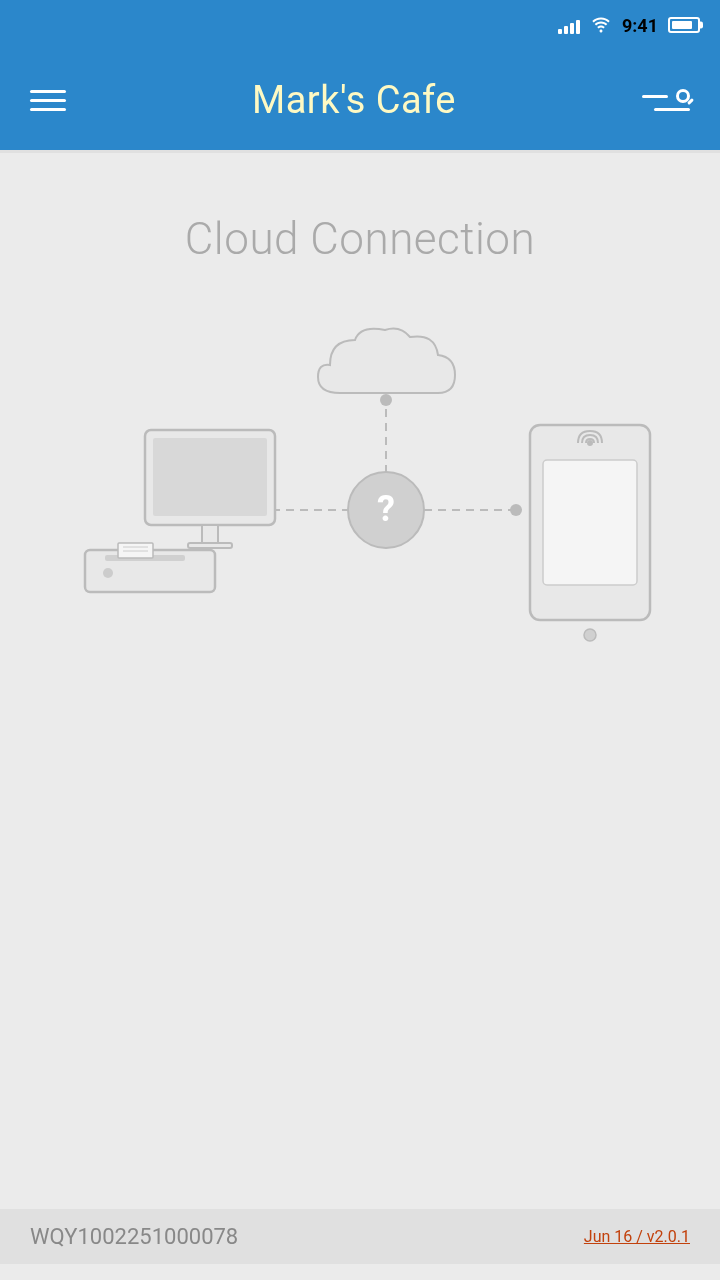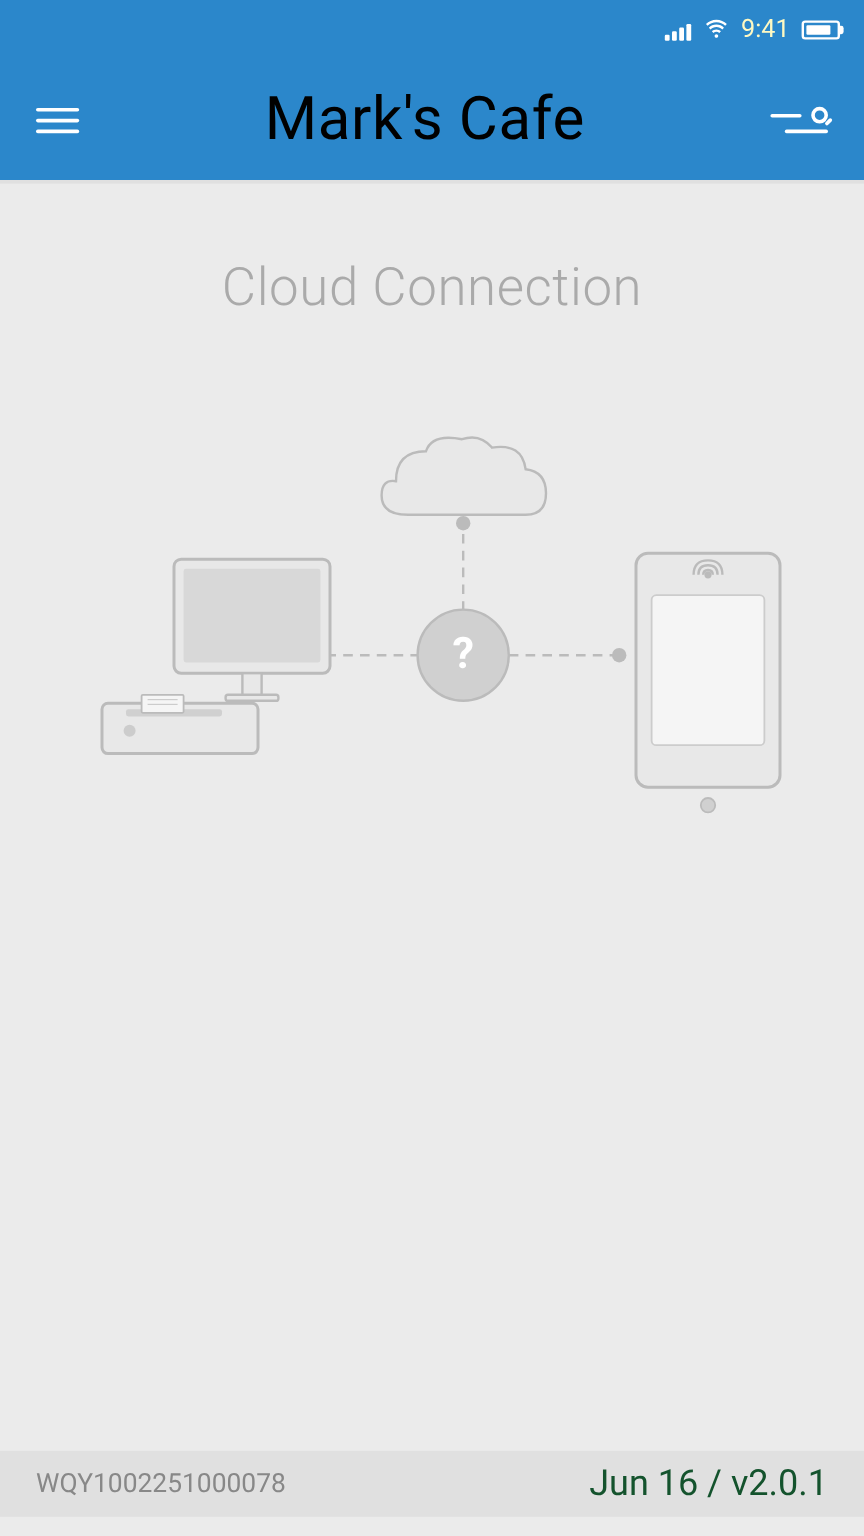--- a/index.html
+++ b/index.html
@@ -45,23 +45,23 @@
       border-radius: 1px;
     }
 
     .wifi-icon {
       color: white;
       font-size: 18px;
       line-height: 1;
     }
 
     .time-text {
-      color: #fef9c3;
-      font-size: 21px;
-      font-weight: 400;
+      color: #000000;
+      font-size: 18px;
+      font-weight: 700;
     }
 
     .battery-icon {
       width: 32px;
       height: 16px;
       border: 2px solid white;
       border-radius: 3px;
       position: relative;
       display: flex;
       align-items: center;
@@ -107,22 +107,22 @@
 
     .hamburger-icon span {
       display: block;
       width: 36px;
       height: 3px;
       background: white;
       border-radius: 2px;
     }
 
     .header-title {
-      color: #000000;
-      font-size: 50px;
+      color: #fef9c3;
+      font-size: 38px;
       font-weight: 400;
       letter-spacing: 0.5px;
     }
 
     .search-list-icon {
       display: flex;
       flex-direction: column;
       gap: 5px;
       cursor: pointer;
       align-items: flex-end;
@@ -161,21 +161,20 @@
       background: #e0e0e0;
     }
 
     
     .main-content {
       width: 100%;
       padding: 60px 40px 40px;
       display: flex;
       flex-direction: column;
       align-items: center;
-      gap: 36px;
     }
 
     .section-title {
       font-size: 44px;
       color: #aaaaaa;
       font-weight: 300;
       margin-bottom: 60px;
       letter-spacing: 0.5px;
     }
 
@@ -222,22 +221,23 @@
       justify-content: space-between;
       padding: 0 30px;
     }
 
     .footer-left {
       color: #888;
       font-size: 22px;
     }
 
     .footer-right {
-      color: #14532d;
-      font-size: 30px;
+      color: #c2410c;
+      font-size: 16px;
+      text-decoration: underline;
     }
   </style>
 </head>
 <body>
 
 <div class="status-bar">
   <div class="status-bar-icons">
     <div class="signal-icon">
       <span style="height: 5px;"></span>
       <span style="height: 8px;"></span>

